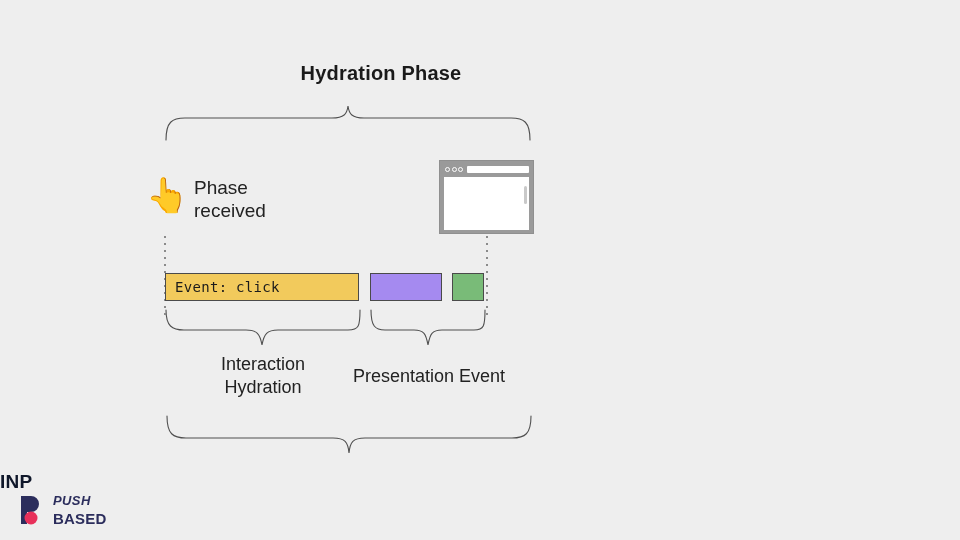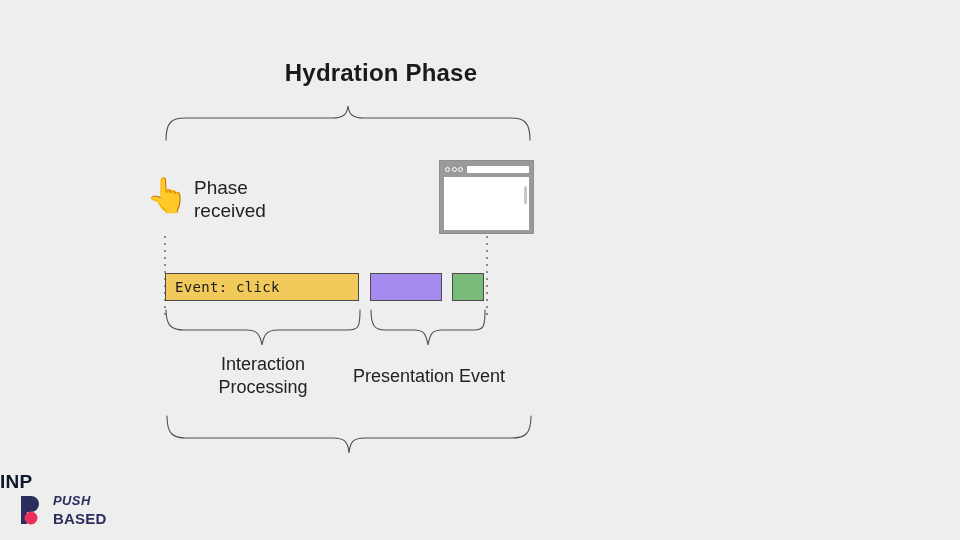--- a/index.html
+++ b/index.html
@@ -20,21 +20,21 @@
     background: #eeeeee;
   }
 
   
   .title-hydration {
     position: absolute;
     left: 0;
     top: 60px;
     width: 762px;
     text-align: center;
-    font-size: 24px;
+    font-size: 20px;
     font-weight: bold;
     color: #1a1a1a;
     letter-spacing: 0.2px;
     line-height: 26px;
   }
   .title-inp {
     position: absolute;
     left: 0;
     top: 470px;
     width: 772px;
@@ -299,21 +299,21 @@
   <div class="guide guide-left"></div>
   <div class="guide guide-right"></div>
 
   <div class="bar bar-event">
     <span class="bar-event-text">Event: click</span>
   </div>
   <div class="bar bar-purple"></div>
   <div class="bar bar-green"></div>
 
   <div class="seg-label label-interaction">Interaction
-Processing</div>
+Hydration</div>
   <div class="seg-label label-presentation">Presentation Event</div>
 
   <div class="title-inp">INP</div>
 
   <div class="logo">
     <svg class="logo-mark" viewBox="0 0 28 32">
       <path d="M3 2 h10 a8 8 0 0 1 0 16 h-4 v12 h-6 z" fill="#2b2d5c"></path>
       <circle cx="13" cy="24" r="6.5" fill="#e8305a"></circle>
       <path d="M9 18 h4 a8 8 0 0 0 2.6 -0.45 a6.5 6.5 0 0 1 -6.6 10.6 z" fill="#2b2d5c" opacity="0.0"></path>
     </svg>

